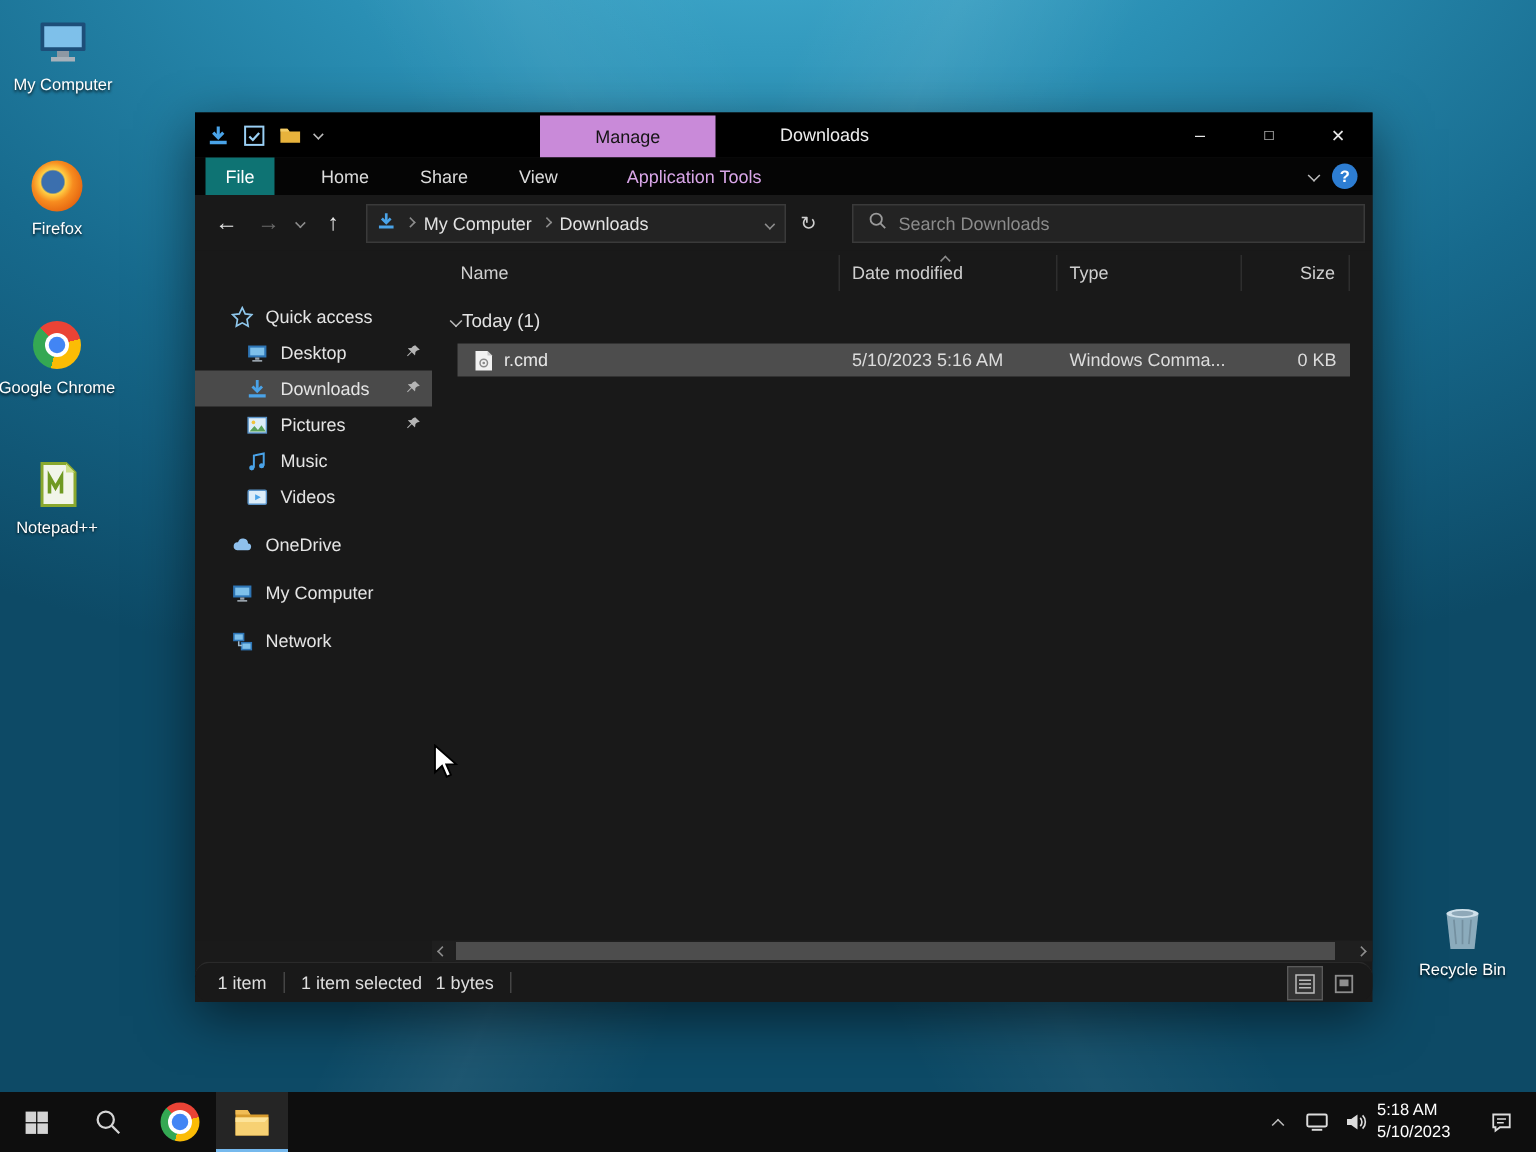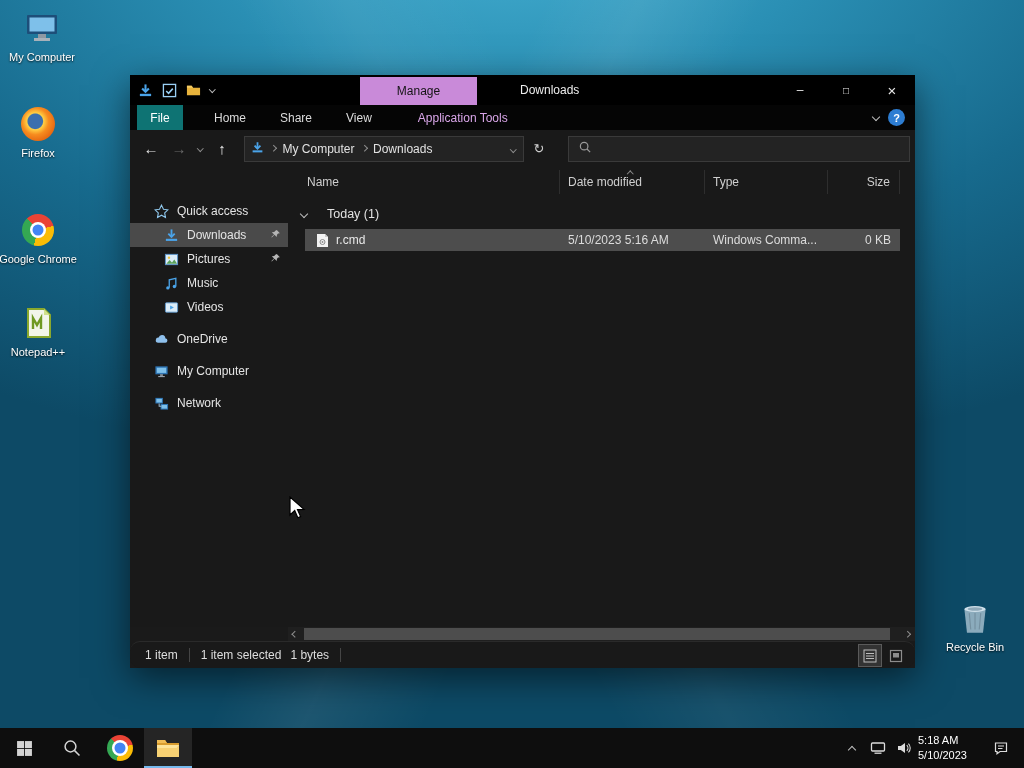--- a/index.html
+++ b/index.html
@@ -75,21 +75,21 @@
 
   .main { flex:1; position:relative; }
   .colhead { display:flex; height:24px; margin-top:3px; color:#cfcfcf; }
   .colhead .col { display:flex; align-items:center; border-right:1px solid #2e2e2e; position:relative; }
   .col-name { width:272px; padding-left:19px; }
   .col-date { width:145px; padding-left:8px; }
   .col-type { width:123px; padding-left:8px; }
   .col-size { width:72px; justify-content:flex-end; padding-right:9px; }
   .sort-chev { position:absolute; top:2px; left:50%; margin-left:-4px; }
 
-  .group-row { display:flex; align-items:center; gap:20px; margin:13px 0 8px 13px; color:#e2e2e2; font-size:12.5px; }
+  .group-row { display:flex; align-items:center; gap:1px; margin:13px 0 8px 13px; color:#e2e2e2; font-size:12.5px; }
   .filerow { margin-left:17px; width:595px; height:22px; background:#4d4d4d; display:flex; align-items:center; color:#e8e8e8; }
   .fr-name { width:255px; display:flex; align-items:center; gap:7px; padding-left:11px; }
   .fr-name svg { width:13px; height:15px; display:block; }
   .fr-date { width:145px; padding-left:8px; color:#dcdcdc; }
   .fr-type { width:123px; padding-left:8px; color:#dcdcdc; }
   .fr-size { width:72px; text-align:right; padding-right:9px; color:#dcdcdc; }
 
   .hscroll { position:absolute; left:158px; right:0; bottom:27px; height:14px; background:#1f1f1f; display:flex; align-items:center; }
   .hs-arrow { width:15px; height:14px; display:flex; align-items:center; justify-content:center; }
   .hs-track { flex:1; height:100%; position:relative; background:#1f1f1f; }
@@ -248,35 +248,52 @@
       </div>
       <div class="refresh-btn">↻</div>
 
       <div class="search-box">
         <span>
           <svg width="12" height="12" viewBox="0 0 14 14">
               <circle cx="6" cy="6" r="4.4" fill="none" stroke="#9a9a9a" stroke-width="1.4"></circle>
               <path d="M9.3 9.3L13 13" stroke="#9a9a9a" stroke-width="1.4"></path>
             </svg>
         </span>
+        <input type="text" placeholder="Search Downloads" style="">
       </div>
     </div>
 
     <div class="content">
 
       <div class="sidebar">
         <div class="side-item root first">
           <span class="sic">
             <svg viewBox="0 0 16 16">
                 <path d="M8 1.2l2.1 4.4 4.7.6-3.4 3.3.8 4.8L8 12l-4.2 2.3.8-4.8L1.2 6.2l4.7-.6z" fill="none" stroke="#8fc7ec" stroke-width="1.2"></path>
               </svg>
           </span>
           <span>Quick access</span>
         </div>
 
+        <div class="side-item child">
+          <span class="sic">
+            <svg viewBox="0 0 16 16">
+                <rect x="1.5" y="2.5" width="13" height="8.5" fill="#2e75b5"></rect>
+                <rect x="3" y="4" width="10" height="5.5" fill="#7ec0ea"></rect>
+                <rect x="6.5" y="11" width="3" height="1.6" fill="#98a2ab"></rect>
+                <rect x="4.5" y="12.8" width="7" height="1.2" fill="#98a2ab"></rect>
+              </svg>
+          </span>
+          <span>Desktop</span>
+          <span class="pin">
+            <svg viewBox="0 0 12 12">
+                <path d="M7.4 1.2l3.4 3.4-2 .4-1.2 1.2-.3 2.6-2.4-2.4L2 9.3l-.5-.5 2.9-2.9L2 3.5l2.6-.3 1.2-1.2z" fill="#b5b5b5"></path>
+              </svg>
+          </span>
+        </div>
 
         <div class="side-item child selected">
           <span class="sic">
             <svg viewBox="0 0 16 16">
                 <path d="M8 1.5v7" stroke="#4aa3e8" stroke-width="2" fill="none"></path>
                 <path d="M4.6 6L8 9.4 11.4 6" stroke="#4aa3e8" stroke-width="2" fill="none"></path>
                 <path d="M2 11.5h12v2.3H2z" fill="#4aa3e8"></path>
               </svg>
           </span>
           <span>Downloads</span>

